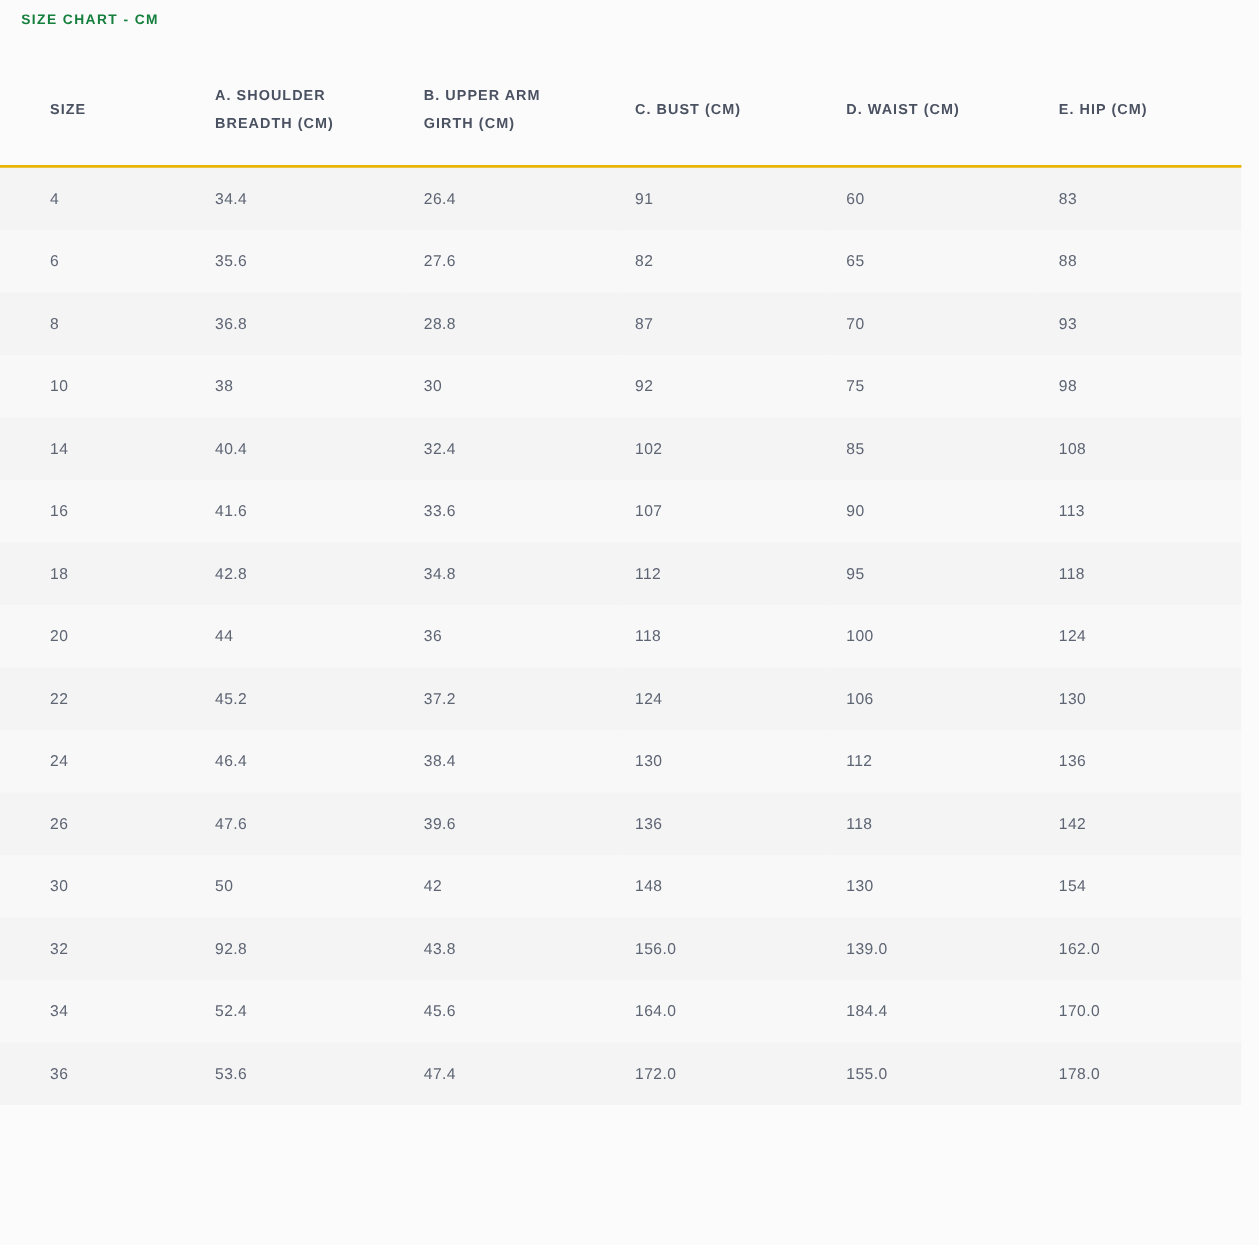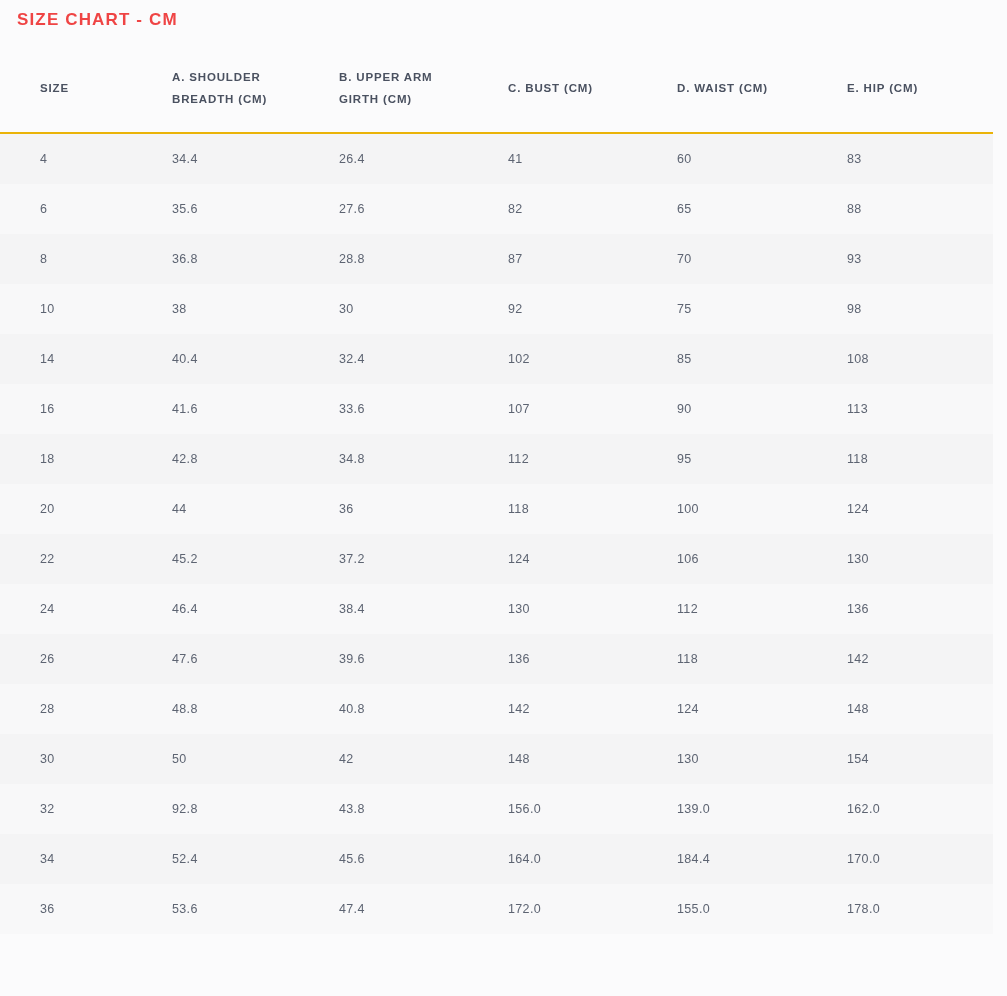--- a/index.html
+++ b/index.html
@@ -19,24 +19,24 @@
     position: relative;
     width: 1007px;
     height: 996px;
     box-sizing: border-box;
   }
 
   .chart-title {
     position: absolute;
     left: 17px;
     top: 10px;
-    font-size: 17px;
+    font-size: 11px;
     font-weight: bold;
     letter-spacing: 1.15px;
-    color: #ef4444;
+    color: #15803d;
     text-transform: uppercase;
     white-space: nowrap;
   }
 
   .size-table-wrap {
     position: absolute;
     left: 0;
     top: 44px;
     width: 1007px;
   }
@@ -143,21 +143,21 @@
           <th class="h-col5">
             <span class="th-inner">E. HIP (CM)</span>
           </th>
         </tr>
       </thead>
       <tbody id="table-body">
           <tr>
             <td class="d-size">4</td>
             <td class="d-c1">34.4</td>
             <td class="d-c2">26.4</td>
-            <td class="d-c3">41</td>
+            <td class="d-c3">91</td>
             <td class="d-c4">60</td>
             <td class="d-c5">83</td>
           </tr>
           <tr>
             <td class="d-size">6</td>
             <td class="d-c1">35.6</td>
             <td class="d-c2">27.6</td>
             <td class="d-c3">82</td>
             <td class="d-c4">65</td>
             <td class="d-c5">88</td>
@@ -228,28 +228,20 @@
           </tr>
           <tr>
             <td class="d-size">26</td>
             <td class="d-c1">47.6</td>
             <td class="d-c2">39.6</td>
             <td class="d-c3">136</td>
             <td class="d-c4">118</td>
             <td class="d-c5">142</td>
           </tr>
           <tr>
-            <td class="d-size">28</td>
-            <td class="d-c1">48.8</td>
-            <td class="d-c2">40.8</td>
-            <td class="d-c3">142</td>
-            <td class="d-c4">124</td>
-            <td class="d-c5">148</td>
-          </tr>
-          <tr>
             <td class="d-size">30</td>
             <td class="d-c1">50</td>
             <td class="d-c2">42</td>
             <td class="d-c3">148</td>
             <td class="d-c4">130</td>
             <td class="d-c5">154</td>
           </tr>
           <tr>
             <td class="d-size">32</td>
             <td class="d-c1">92.8</td>

